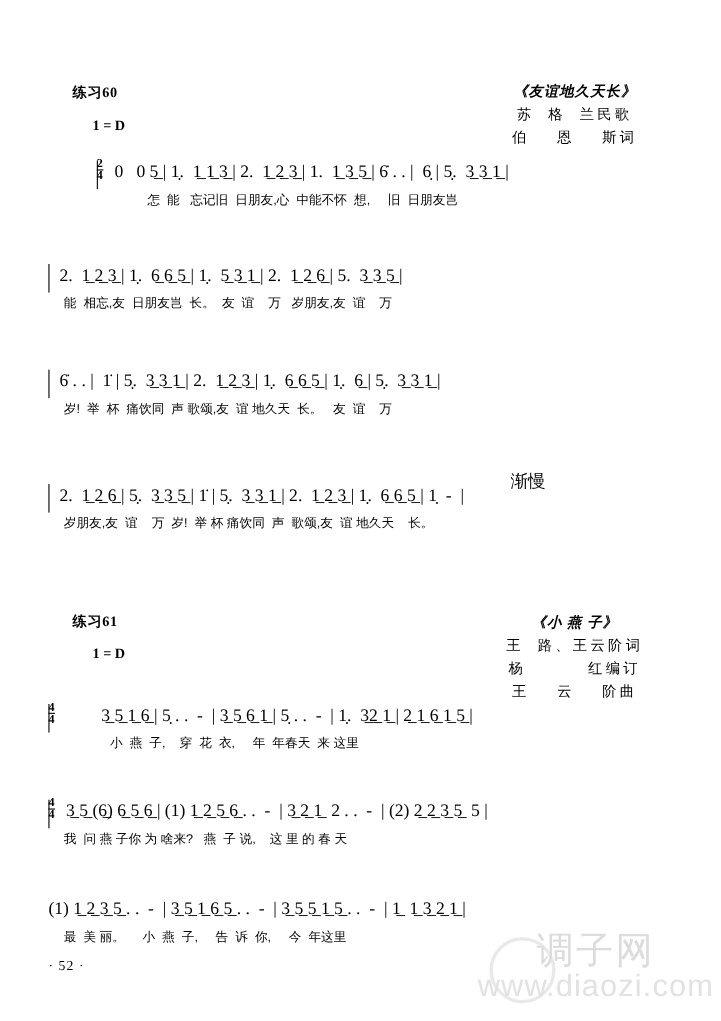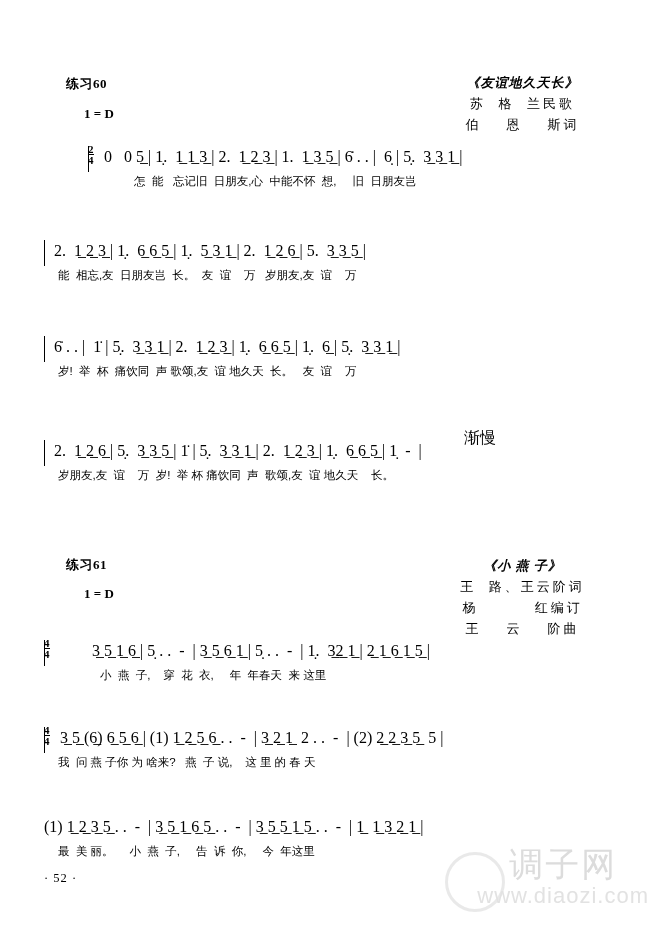--- a/index.html
+++ b/index.html
@@ -120,21 +120,21 @@
     user-select: none;
   }
   .watermark .wm-cn {
     font-size: 34px;
     letter-spacing: 2px;
     font-family: "Liberation Sans", sans-serif;
     color: #dcdcdc;
     line-height: 36px;
   }
   .watermark .wm-url {
-    font-size: 22px;
+    font-size: 28px;
     font-family: "Liberation Sans", sans-serif;
     color: #e2e2e2;
     letter-spacing: 1px;
     line-height: 28px;
   }
   .wm-circle {
     position: absolute;
     right: 150px;
     bottom: 16px;
     width: 54px;

